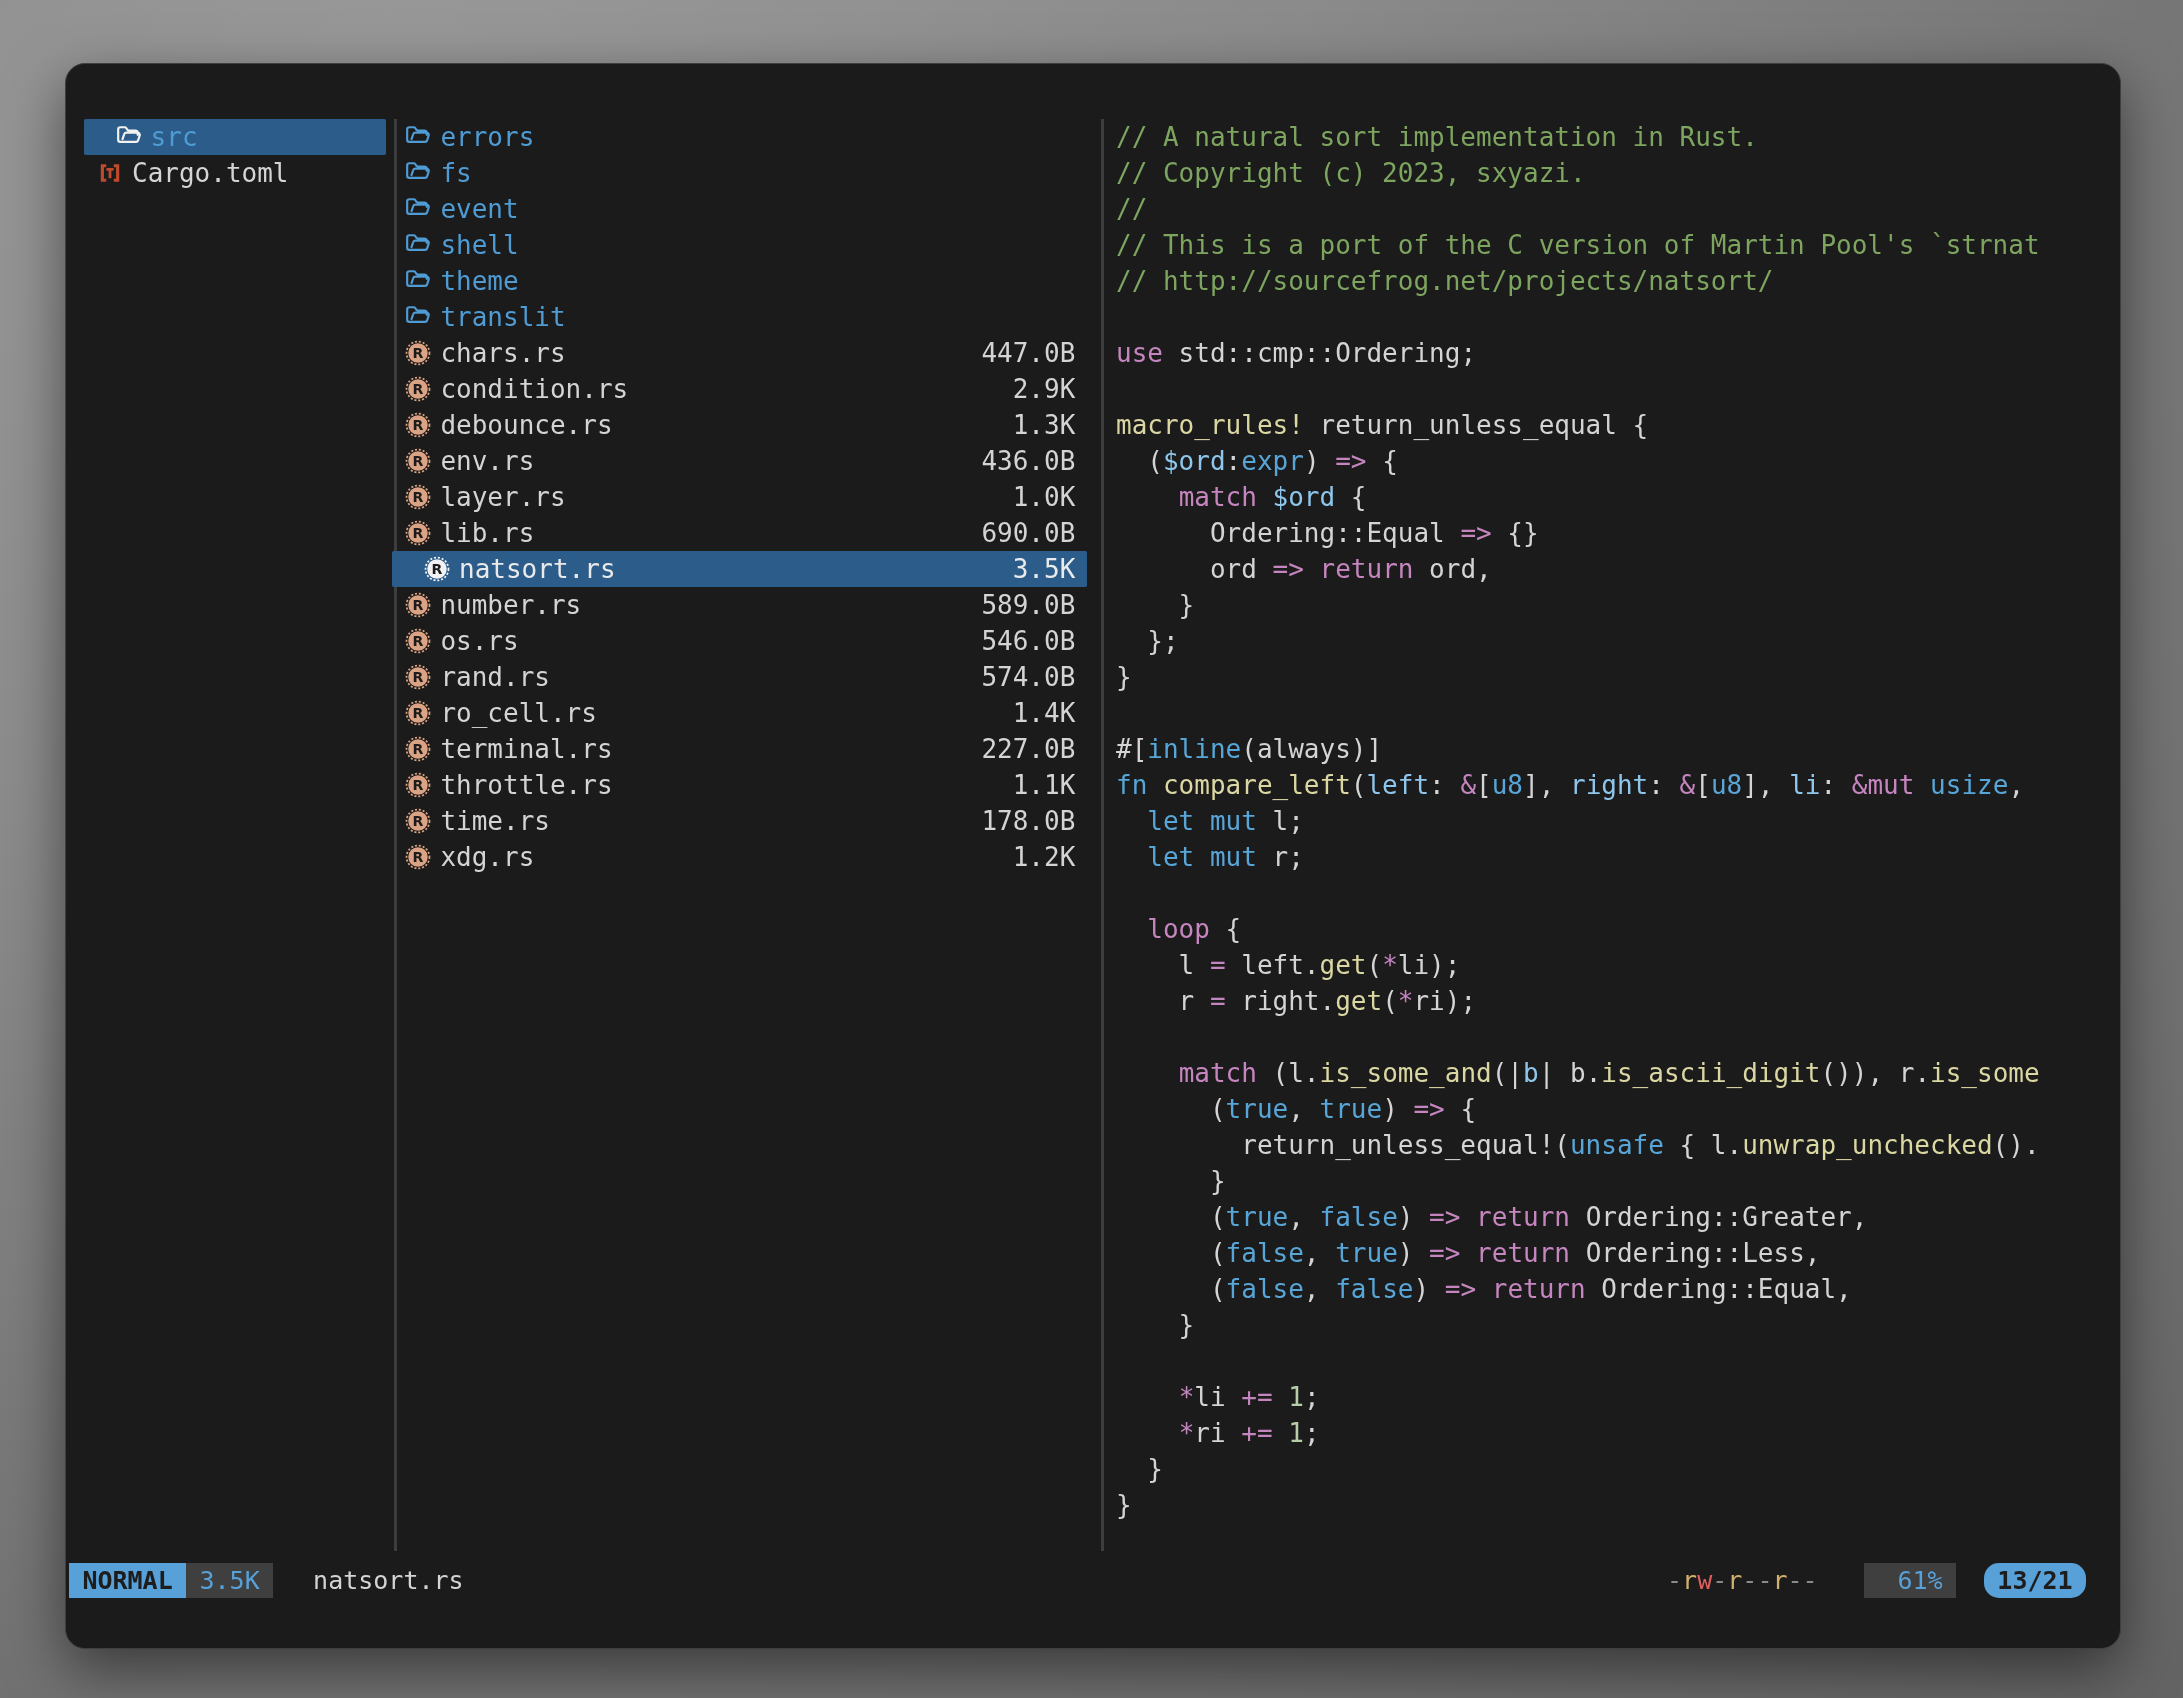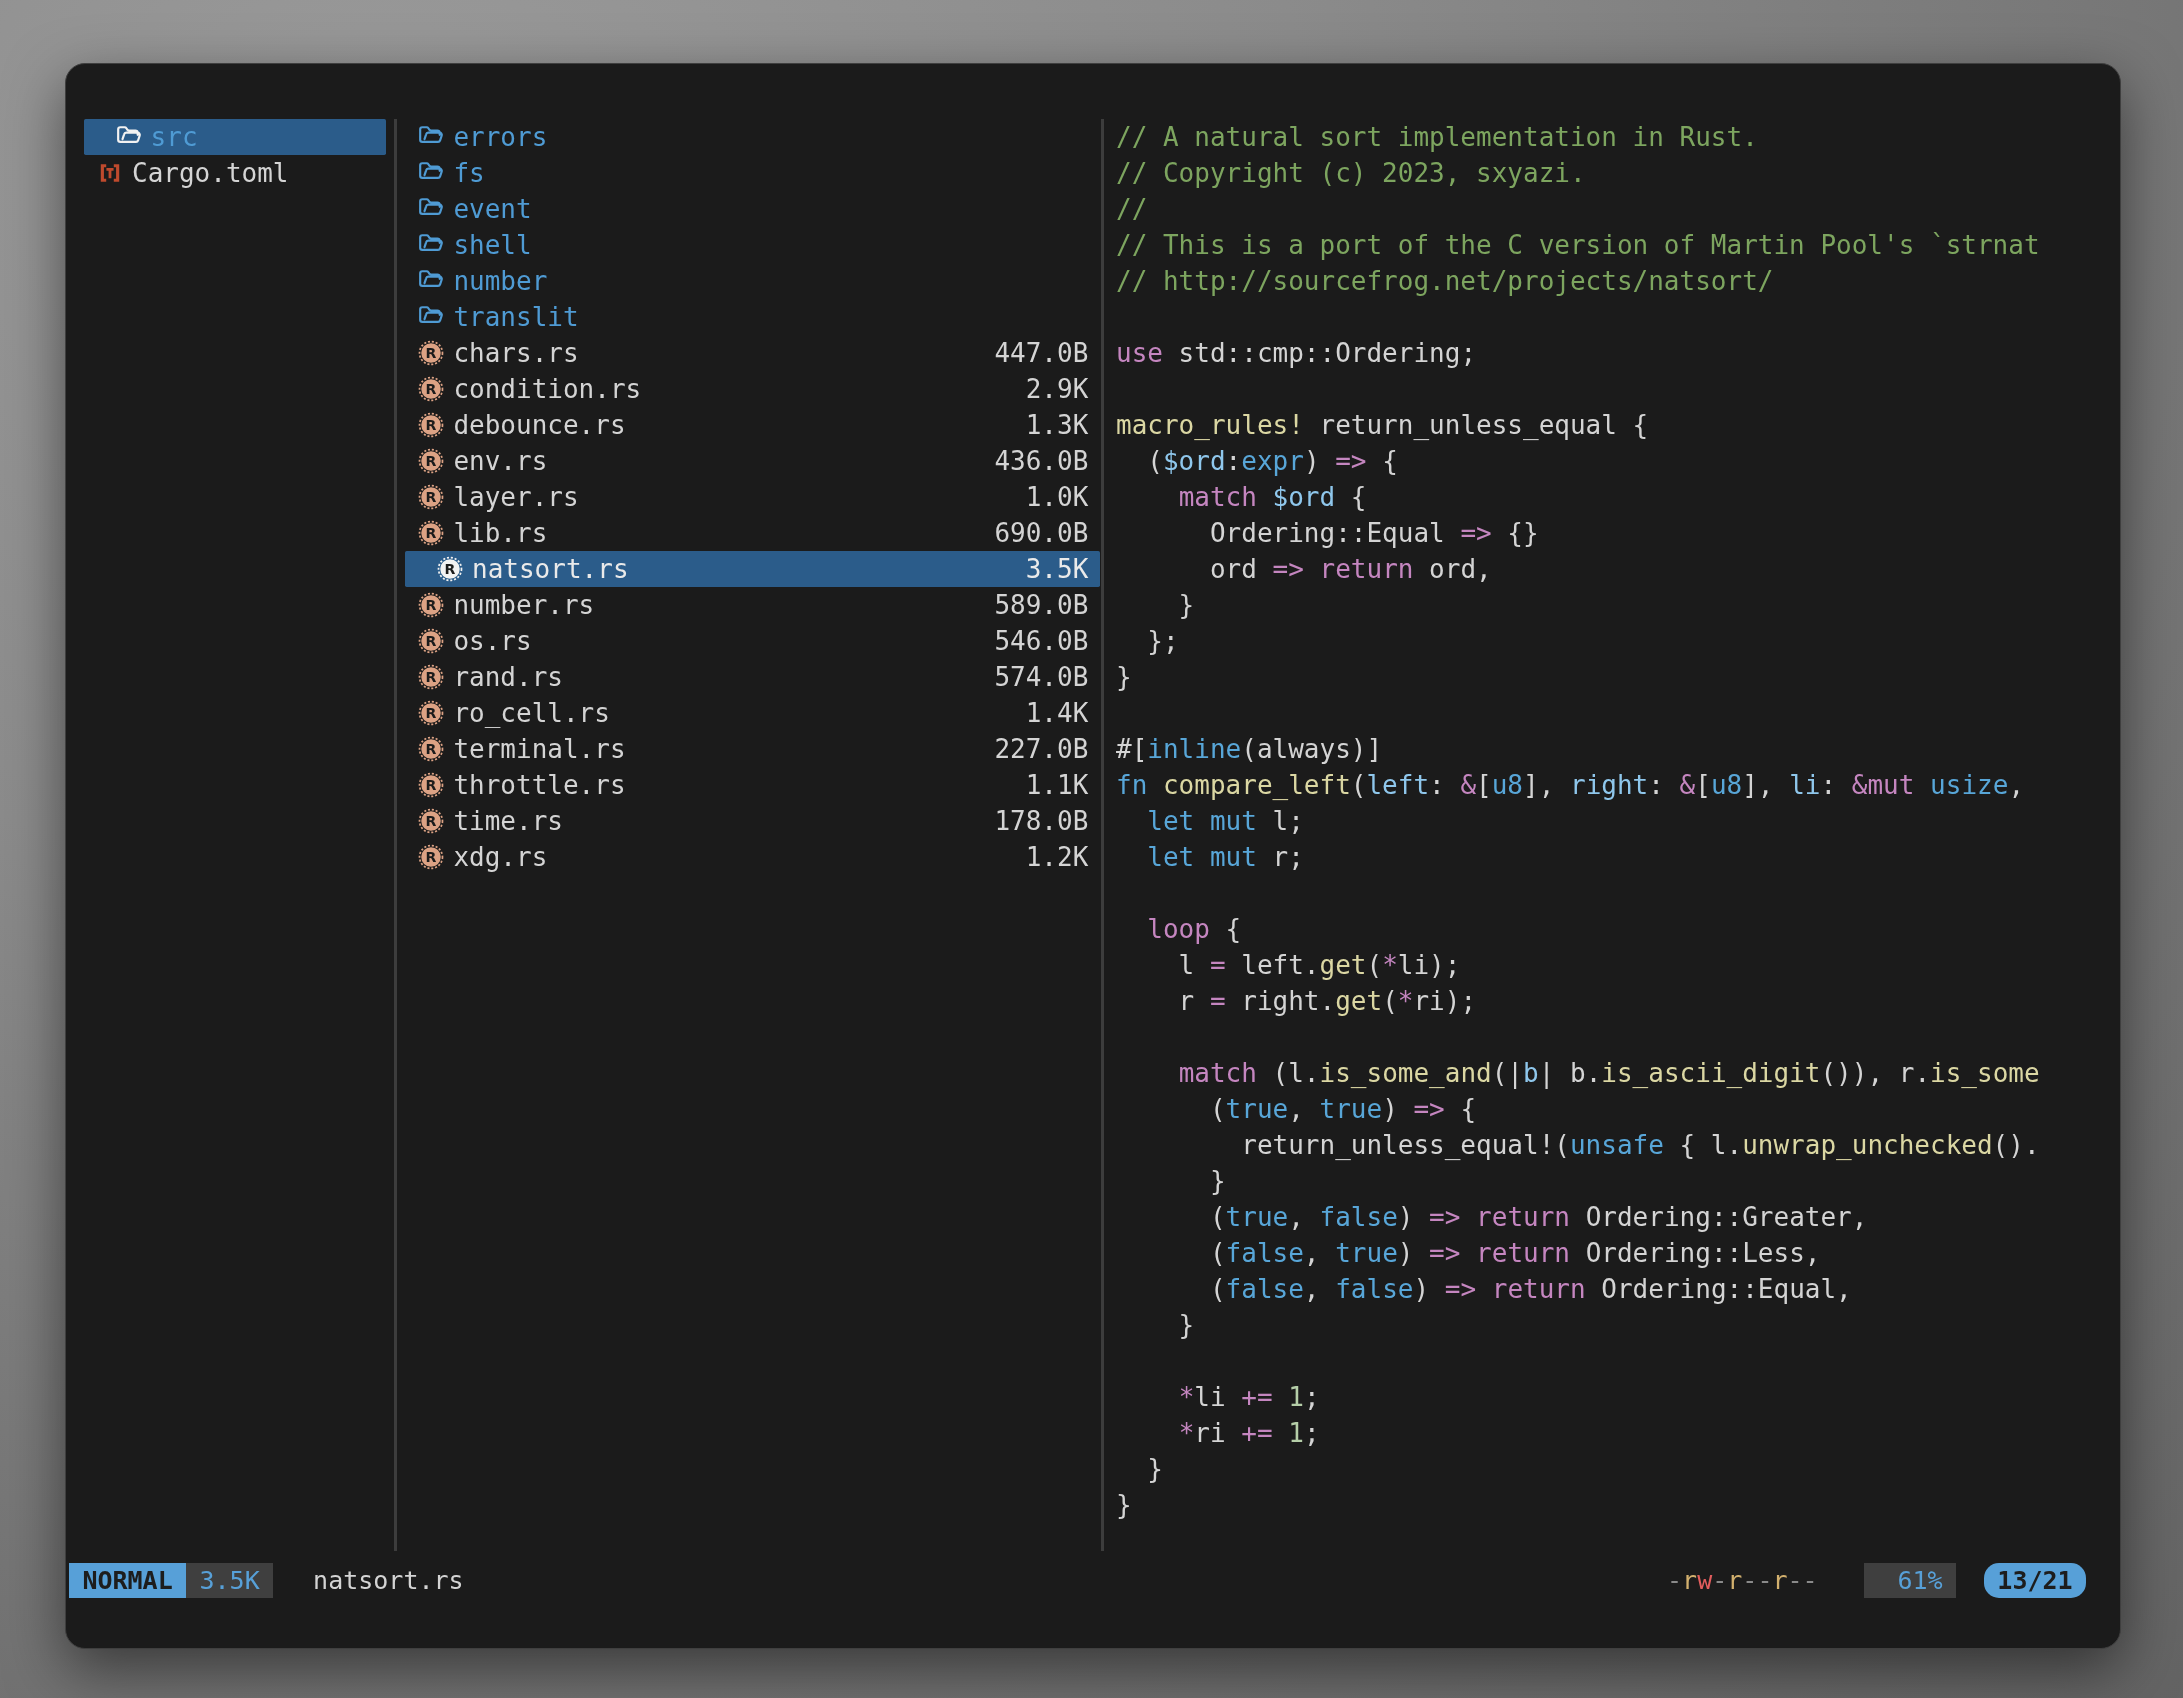--- a/index.html
+++ b/index.html
@@ -9,21 +9,21 @@
     font-family:"DejaVu Sans Mono", monospace;
   }
   .window{
     position:absolute;left:65px;top:63px;width:2056px;height:1586px;
     background:#1b1b1b;border-radius:20px;border:1.7px solid #3f3f3f;
     box-shadow:0 20px 59px rgba(0,0,0,.5);box-sizing:border-box;
   }
   .content{position:absolute;left:0;top:55px;right:0;bottom:94px;}
   .pane{position:absolute;top:0;bottom:0;}
   .pane-parent{left:17.6px;width:302px;}
-  .pane-current{left:339px;width:695px;}
+  .pane-current{left:326px;width:695px;}
   .pane-preview{left:1050px;right:17px;overflow:hidden;}
   .divider{position:absolute;top:0;bottom:3.4px;width:2.5px;background:#3d3d3d;}
   .divider-1{left:328px;}
   .divider-2{left:1035px;}
 
   .row{
     display:flex;align-items:center;height:36px;padding:0 11.7px 0 13.4px;
     font-size:26px;color:#d4d4d4;border-radius:1.7px;white-space:pre;
   }
   .row.selected{background:#2b5c8a;color:#eaeaea;padding-left:32px;}
@@ -86,21 +86,21 @@
               <path d="m6 14 1.5-4.5A2 2 0 0 1 9.4 8H20a2 2 0 0 1 1.9 2.6l-1.5 4.5a2 2 0 0 1-1.9 1.4H4a2 2 0 0 1-2-2V5a2 2 0 0 1 2-2h3.9a2 2 0 0 1 1.7.9l.8 1.2a2 2 0 0 0 1.7.9H18a2 2 0 0 1 2 2v2"></path>
             </svg></span><span class="row-label">fs</span></div>
         <div class="row icon-folder-open"><span class="row-icon"><svg viewBox="0 0 24 24" fill="none" stroke="currentColor" stroke-width="2" stroke-linecap="round" stroke-linejoin="round">
               <path d="m6 14 1.5-4.5A2 2 0 0 1 9.4 8H20a2 2 0 0 1 1.9 2.6l-1.5 4.5a2 2 0 0 1-1.9 1.4H4a2 2 0 0 1-2-2V5a2 2 0 0 1 2-2h3.9a2 2 0 0 1 1.7.9l.8 1.2a2 2 0 0 0 1.7.9H18a2 2 0 0 1 2 2v2"></path>
             </svg></span><span class="row-label">event</span></div>
         <div class="row icon-folder-open"><span class="row-icon"><svg viewBox="0 0 24 24" fill="none" stroke="currentColor" stroke-width="2" stroke-linecap="round" stroke-linejoin="round">
               <path d="m6 14 1.5-4.5A2 2 0 0 1 9.4 8H20a2 2 0 0 1 1.9 2.6l-1.5 4.5a2 2 0 0 1-1.9 1.4H4a2 2 0 0 1-2-2V5a2 2 0 0 1 2-2h3.9a2 2 0 0 1 1.7.9l.8 1.2a2 2 0 0 0 1.7.9H18a2 2 0 0 1 2 2v2"></path>
             </svg></span><span class="row-label">shell</span></div>
         <div class="row icon-folder-open"><span class="row-icon"><svg viewBox="0 0 24 24" fill="none" stroke="currentColor" stroke-width="2" stroke-linecap="round" stroke-linejoin="round">
               <path d="m6 14 1.5-4.5A2 2 0 0 1 9.4 8H20a2 2 0 0 1 1.9 2.6l-1.5 4.5a2 2 0 0 1-1.9 1.4H4a2 2 0 0 1-2-2V5a2 2 0 0 1 2-2h3.9a2 2 0 0 1 1.7.9l.8 1.2a2 2 0 0 0 1.7.9H18a2 2 0 0 1 2 2v2"></path>
-            </svg></span><span class="row-label">number</span></div>
+            </svg></span><span class="row-label">theme</span></div>
         <div class="row icon-folder-open"><span class="row-icon"><svg viewBox="0 0 24 24" fill="none" stroke="currentColor" stroke-width="2" stroke-linecap="round" stroke-linejoin="round">
               <path d="m6 14 1.5-4.5A2 2 0 0 1 9.4 8H20a2 2 0 0 1 1.9 2.6l-1.5 4.5a2 2 0 0 1-1.9 1.4H4a2 2 0 0 1-2-2V5a2 2 0 0 1 2-2h3.9a2 2 0 0 1 1.7.9l.8 1.2a2 2 0 0 0 1.7.9H18a2 2 0 0 1 2 2v2"></path>
             </svg></span><span class="row-label">translit</span></div>
         <div class="row icon-rust"><span class="row-icon"><svg viewBox="0 0 24 24" style="font-size:31px">
               <circle cx="12" cy="12" r="9" fill="currentColor"></circle>
               <circle cx="12" cy="12" r="10.6" fill="none" stroke="currentColor" stroke-width="1.6" stroke-dasharray="1.9 1.7"></circle>
               <text x="12" y="16.6" text-anchor="middle" font-size="13" font-weight="bold" fill="#1b1b1b" font-family="DejaVu Sans, sans-serif">R</text>
             </svg></span><span class="row-label">chars.rs</span><span class="row-size">447.0B</span></div>
         <div class="row icon-rust"><span class="row-icon"><svg viewBox="0 0 24 24" style="font-size:31px">
               <circle cx="12" cy="12" r="9" fill="currentColor"></circle>

